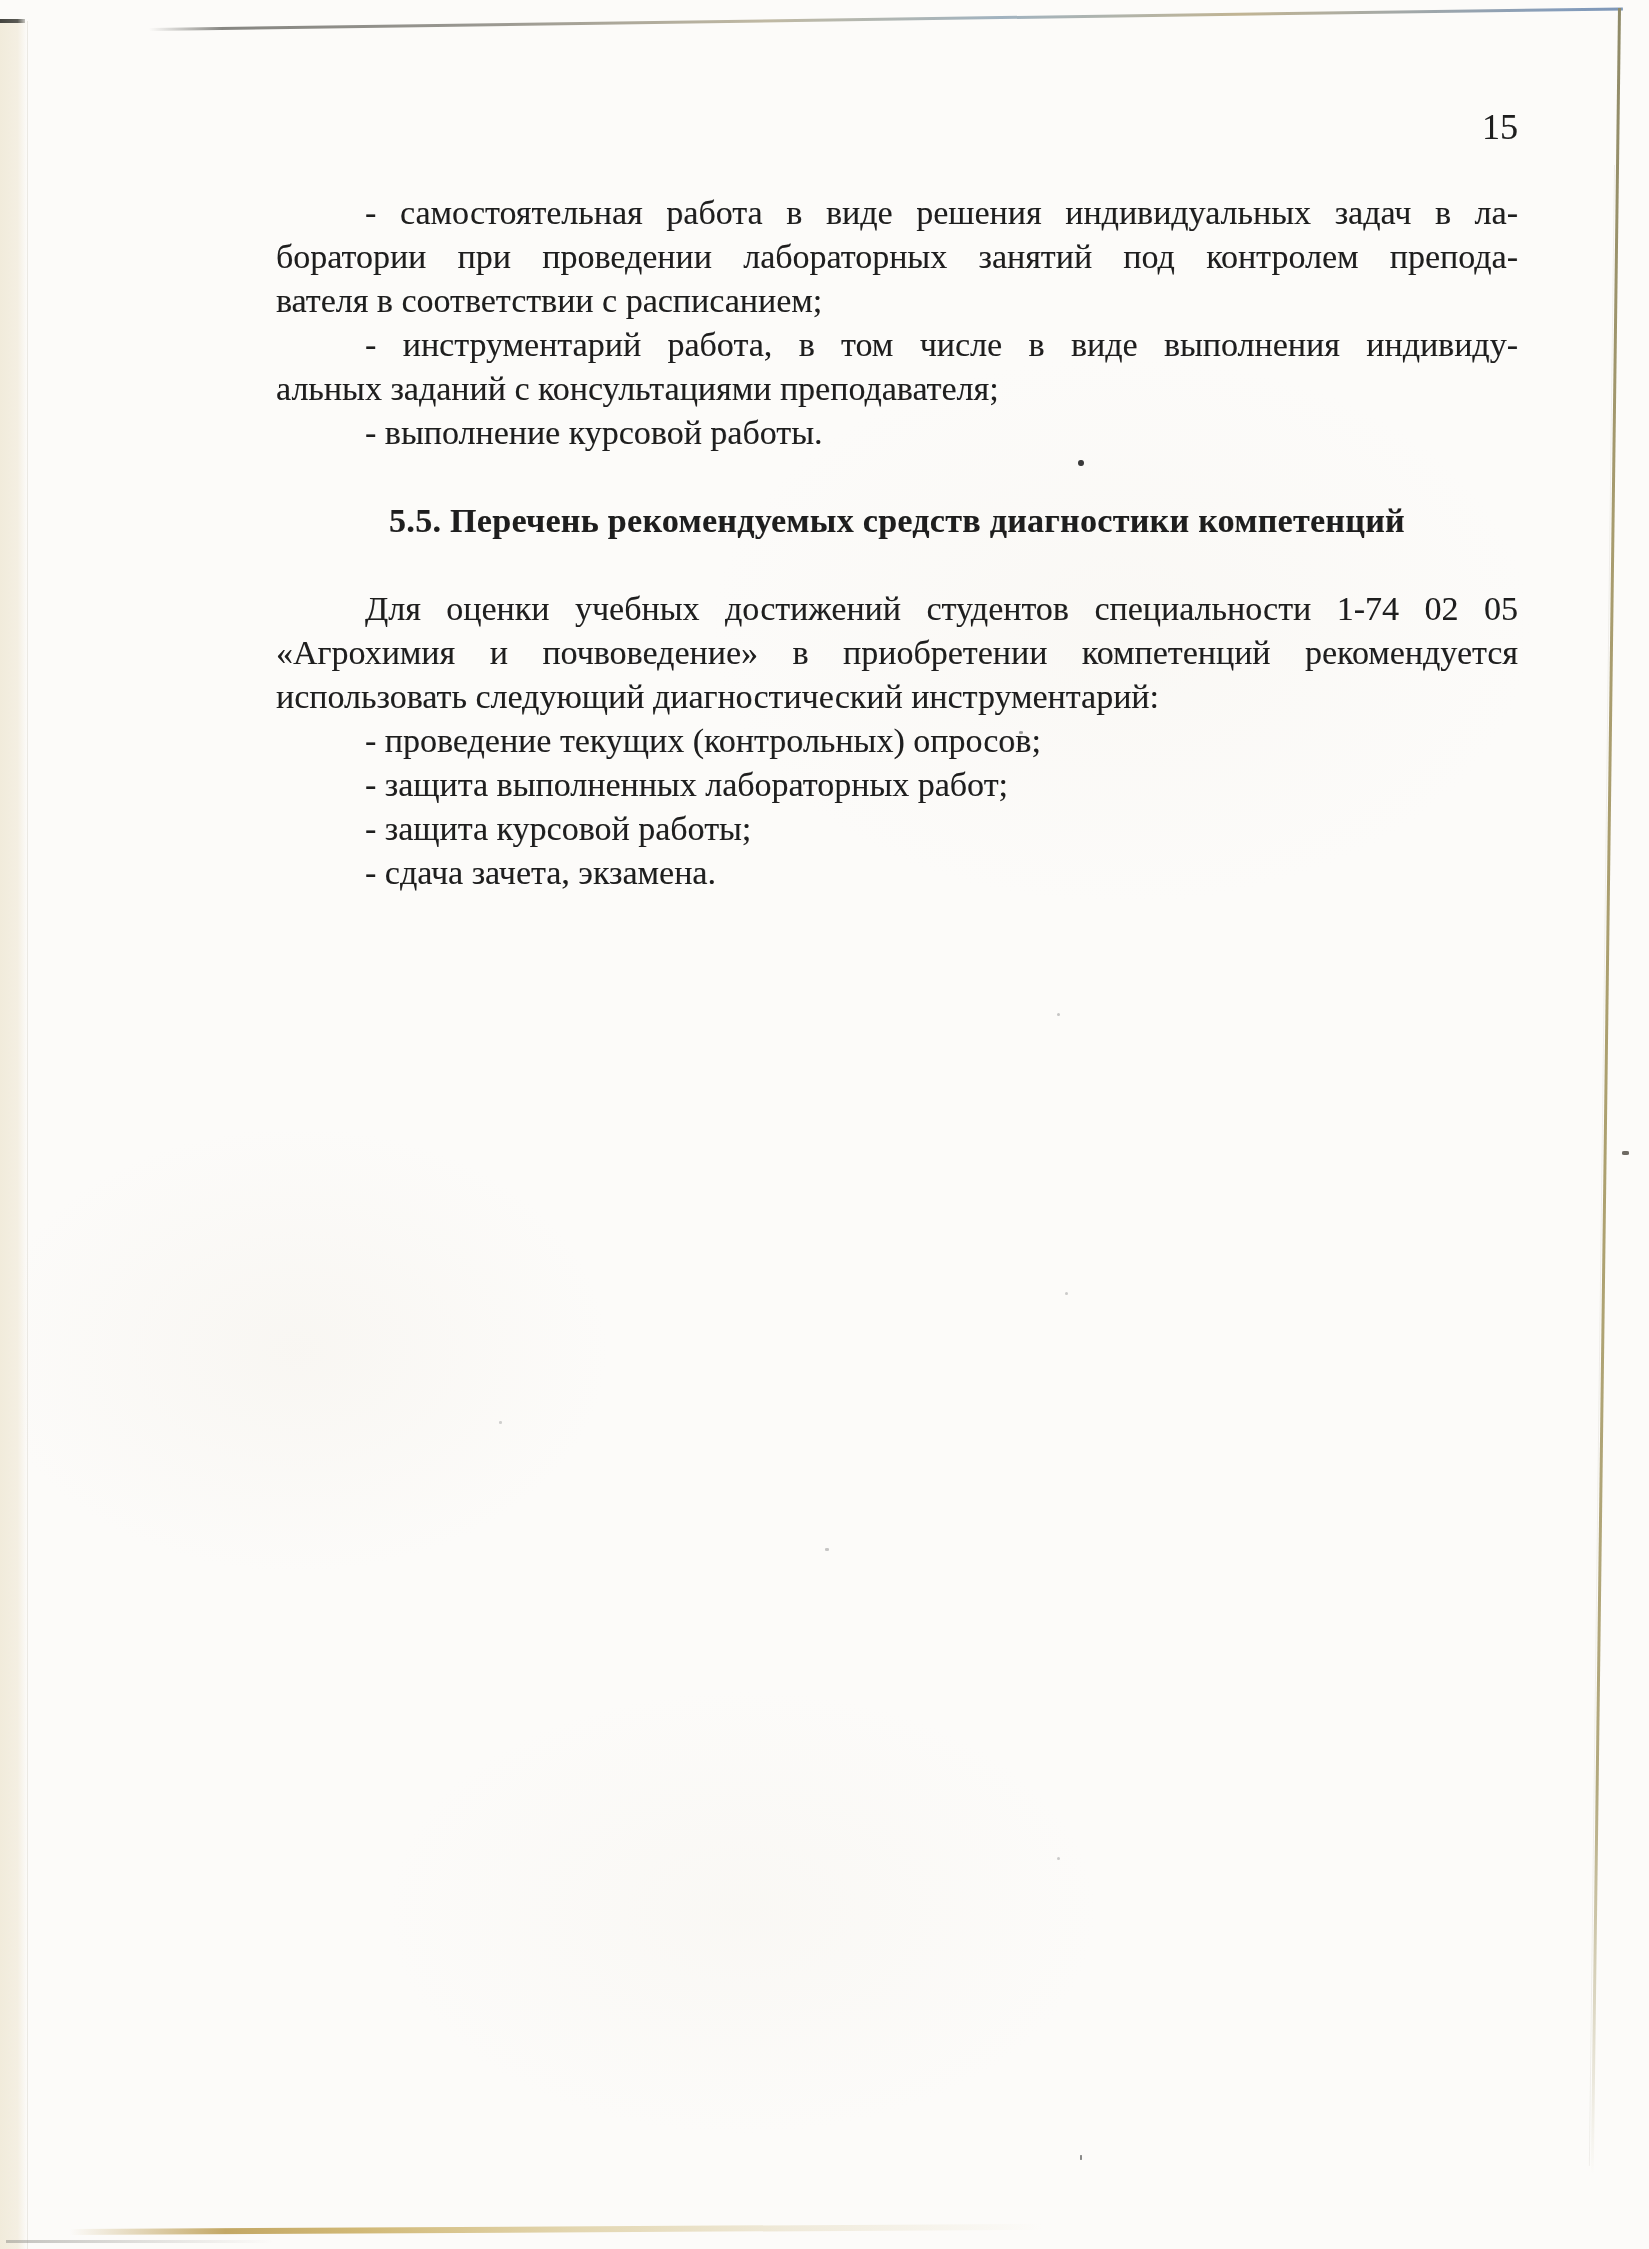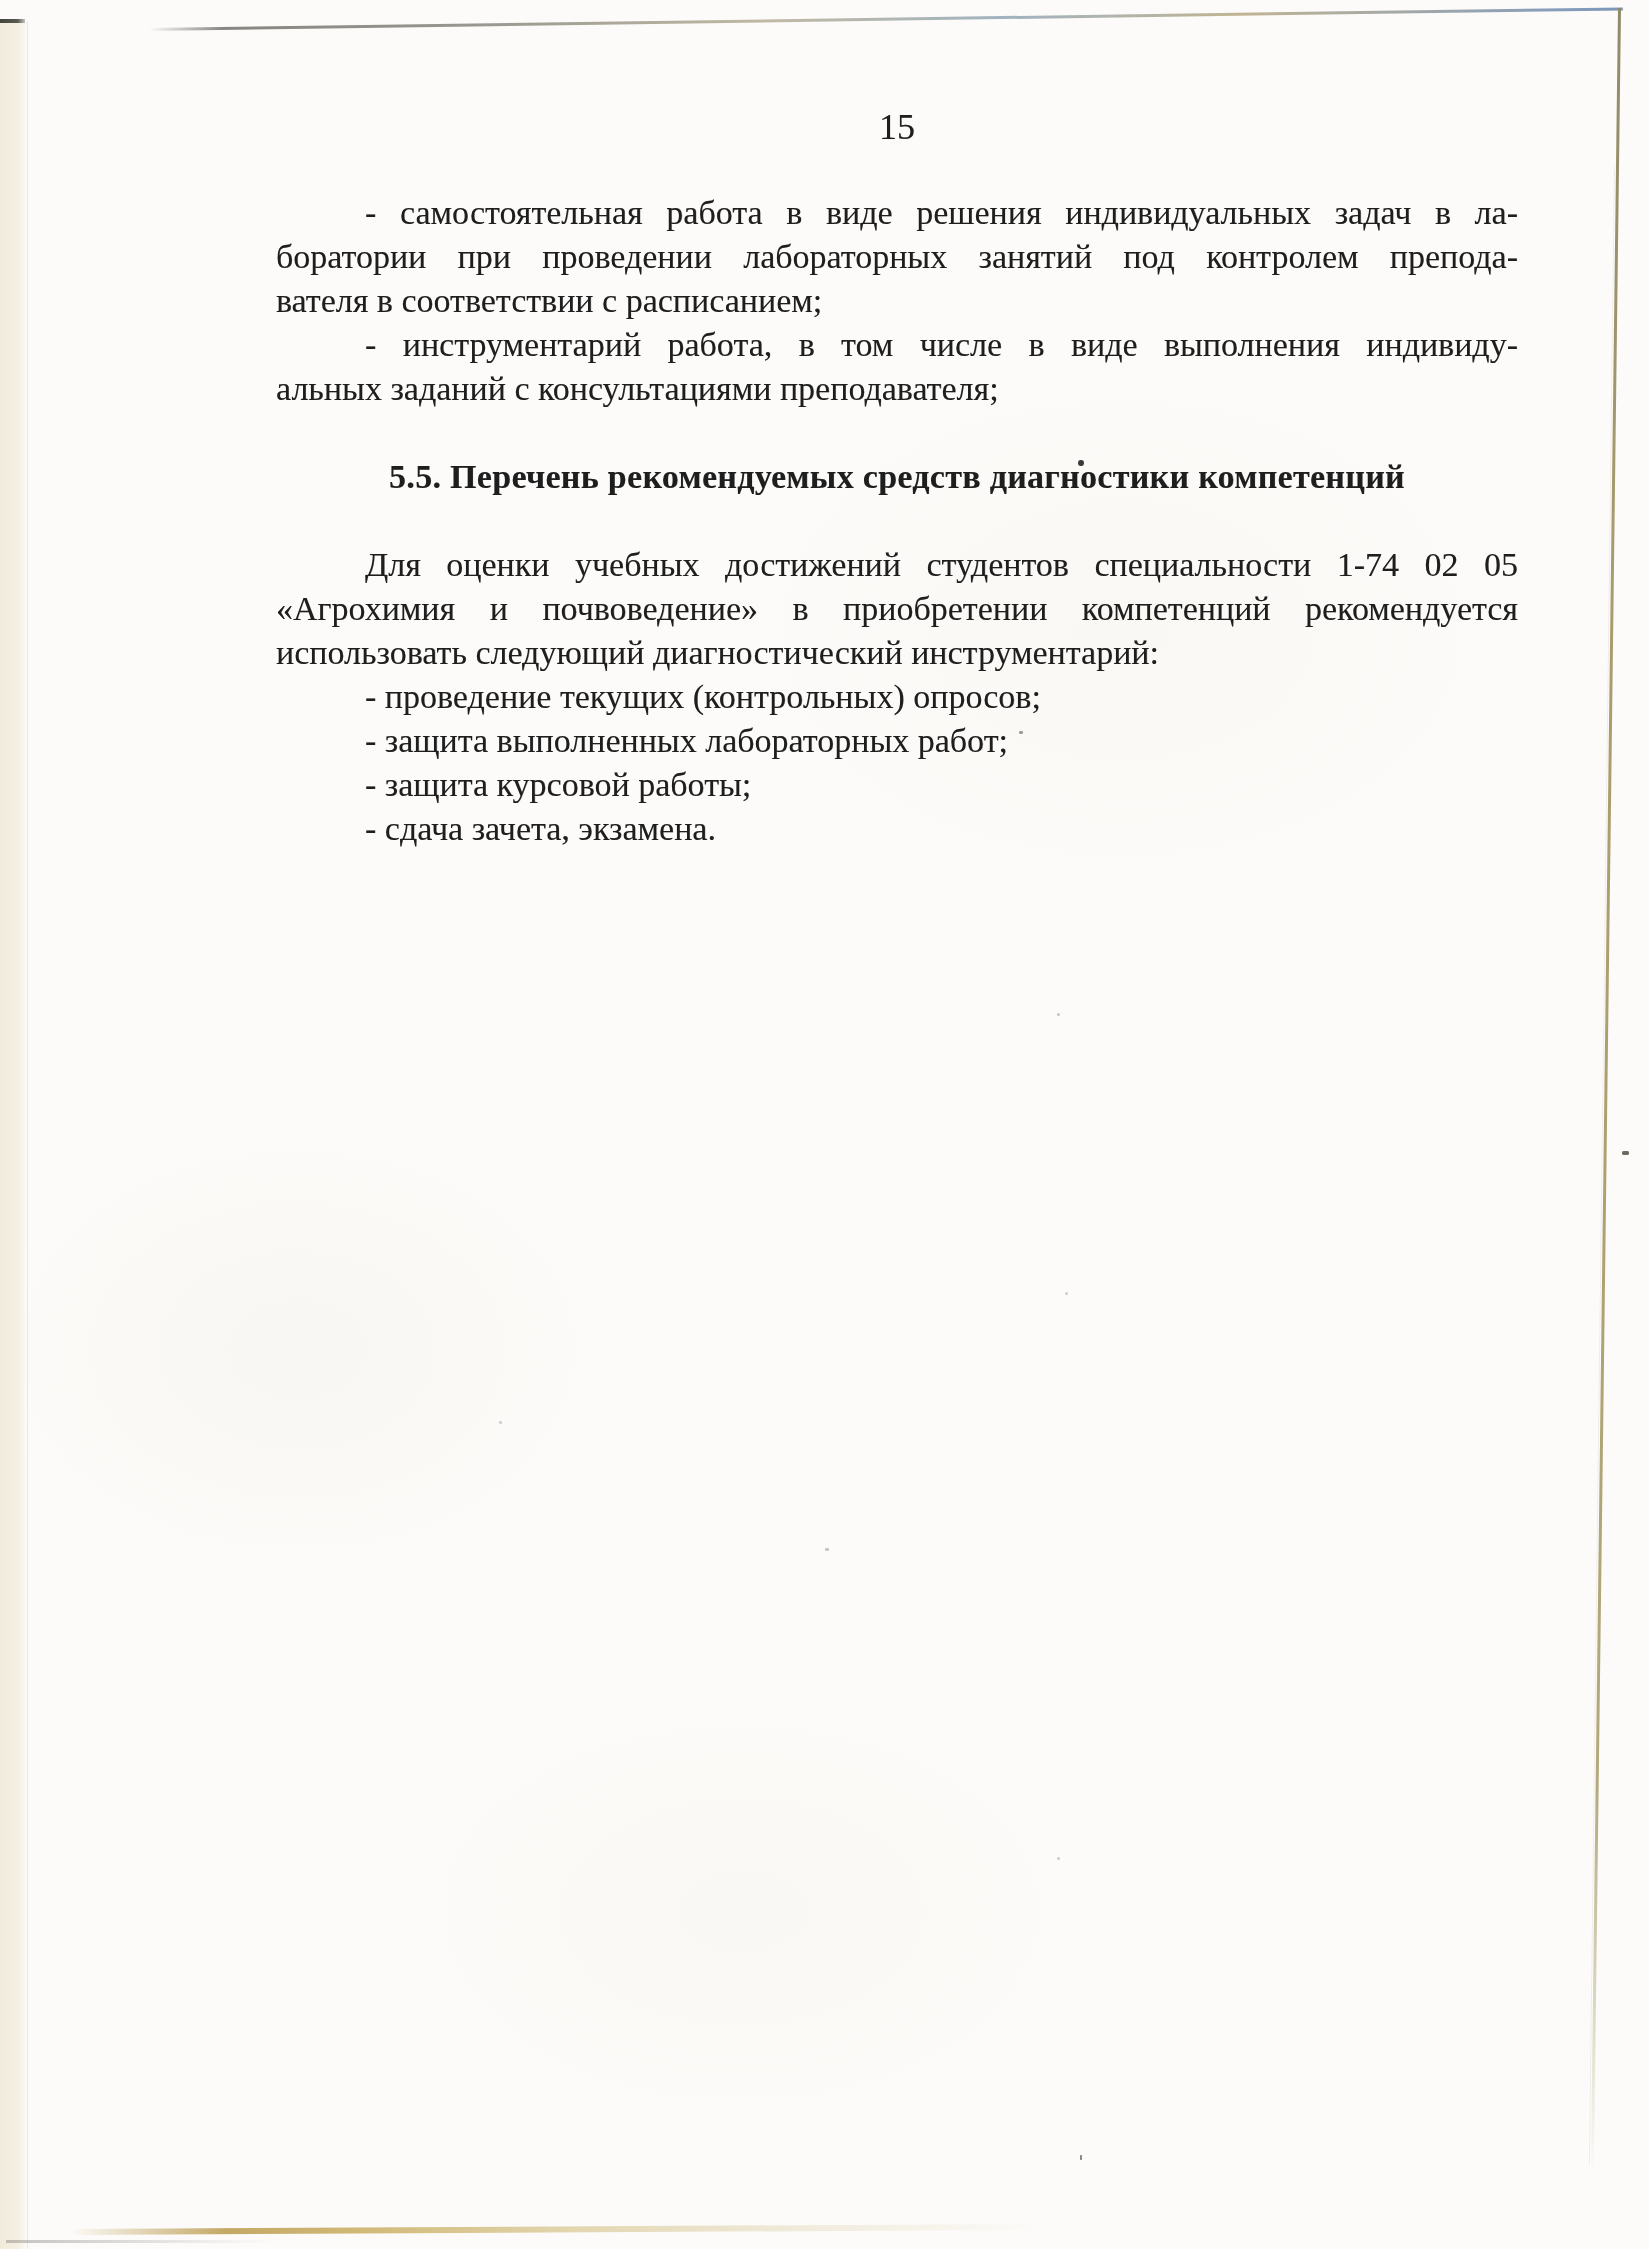--- a/index.html
+++ b/index.html
@@ -58,21 +58,21 @@
   .edge-bottom-gray {
     position: absolute; left: 6.4px; top: 2240px; width: 267px; height: 2.5px;
     background: linear-gradient(90deg, rgba(148,148,142,0.55), rgba(148,148,142,0));
   }
 
   .speck { position: absolute; border-radius: 50%; background: #8f8f8f; }
 
   
   .page-number {
     position: absolute; left: 276px; top: 109px; width: 1242px;
-    text-align: center; font-size: 36px; line-height: 36px;
+    text-align: right; font-size: 36px; line-height: 36px;
     text-shadow: 0.3px 0.3px 0.6px rgba(30,30,30,0.35);
   }
   .textcol {
     position: absolute; left: 276px; top: 191px; width: 1242px;
     font-size: 34px; line-height: 44px;
     text-shadow: 0.3px 0.3px 0.6px rgba(30,30,30,0.35);
   }
   .ln { white-space: nowrap; }
   .ln.ind { text-indent: 89px; }
   .ln.fill { white-space: normal; text-align: justify; text-align-last: justify; }
@@ -109,20 +109,21 @@
 
   <div class="textcol">
 
     <div class="ln ind fill">- самостоятельная работа в виде решения индивидуальных задач в ла-</div>
     <div class="ln fill">боратории при проведении лабораторных занятий под контролем препода-</div>
     <div class="ln">вателя в соответствии с расписанием;</div>
 
     <div class="ln ind fill">- инструментарий работа, в том числе в виде выполнения индивиду-</div>
     <div class="ln">альных заданий с консультациями преподавателя;</div>
 
+    <div class="ln ind">- выполнение курсовой работы.</div>
 
     <div class="heading">5.5. Перечень рекомендуемых средств диагностики компетенций</div>
 
     <div class="ln ind fill">Для оценки учебных достижений студентов специальности 1-74 02 05</div>
     <div class="ln fill">«Агрохимия и почвоведение» в приобретении компетенций рекомендуется</div>
     <div class="ln">использовать следующий диагностический инструментарий:</div>
 
     <div class="ln ind">- проведение текущих (контрольных) опросов;</div>
     <div class="ln ind">- защита выполненных лабораторных работ;</div>
     <div class="ln ind">- защита курсовой работы;</div>

